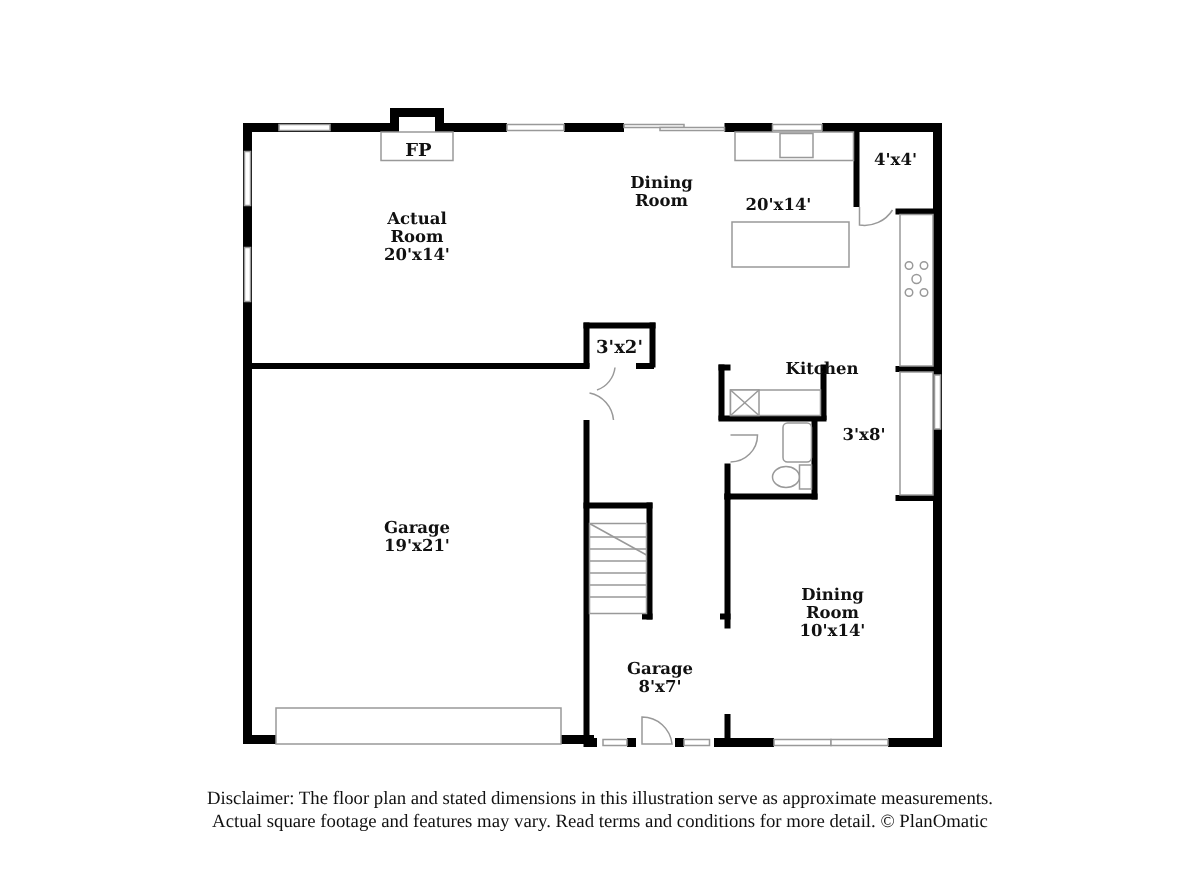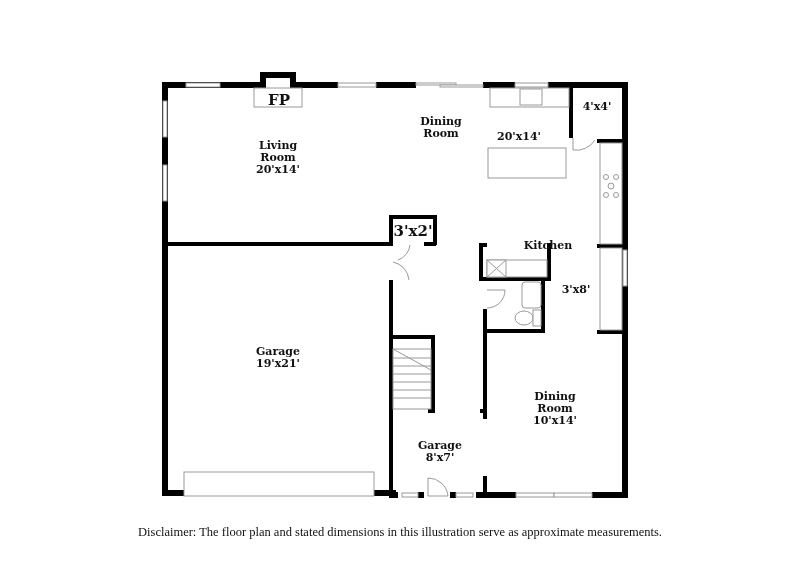--- a/index.html
+++ b/index.html
@@ -1,19 +1,19 @@
 <!DOCTYPE html>
 <html><head>
 <meta charset="utf-8">
 <style>
   html, body { margin:0; padding:0; background:#ffffff; }
   body { width:800px; height:582px; position:relative; overflow:hidden; font-family:"DejaVu Serif", serif; }
   #plan { position:absolute; left:0; top:0; width:800px; height:582px; }
   .lbl { position:absolute; text-align:center; font-family:"DejaVu Serif", serif; font-weight:bold; font-size:11px; line-height:12px; color:#111; transform:translateX(-50%); white-space:nowrap; }
-  .sm { font-size:15px; }
+  .sm { font-size:12px; }
   .disclaimer { position:absolute; left:0; width:800px; top:525px; text-align:center; font-family:"Liberation Serif", serif; font-size:12.5px; line-height:15px; color:#111; }
 </style>
 </head>
 <body>
 
 <svg id="plan" viewBox="0 0 800 582" xmlns="http://www.w3.org/2000/svg">
   <g fill="#000">
 
     <rect x="162" y="82" width="6" height="414"></rect>
     <rect x="162" y="82" width="88" height="6"></rect>
@@ -125,21 +125,21 @@
     <path d="M410 245 A 18 18 0 0 1 398 260"></path>
     <path d="M393 262 A 20 20 0 0 1 409 280"></path>
     <path d="M487 290 L505 290 A 18 18 0 0 1 487 308"></path>
     <path d="M428 478 A 20 20 0 0 1 448 496 L428 496 Z" fill="#fff"></path>
   </g>
 </svg>
 
 <div class="lbl sm" style="left:279px;top:94px;">FP</div>
 
 <div class="lbl" style="left:278px;top:140px;">
-  <div>Living</div>
+  <div>Actual</div>
   <div>Room</div>
   <div>20'x14'</div>
 </div>
 
 <div class="lbl" style="left:441px;top:116px;">
   <div>Dining</div>
   <div>Room</div>
 </div>
 
 <div class="lbl" style="left:519px;top:131px;">20'x14'</div>
@@ -159,13 +159,14 @@
   <div>10'x14'</div>
 </div>
 
 <div class="lbl" style="left:440px;top:440px;">
   <div>Garage</div>
   <div>8'x7'</div>
 </div>
 
 <div class="disclaimer">
   <div>Disclaimer: The floor plan and stated dimensions in this illustration serve as approximate measurements.</div>
+  <div>Actual square footage and features may vary. Read terms and conditions for more detail. © PlanOmatic</div>
 </div>
 
 </body></html>

